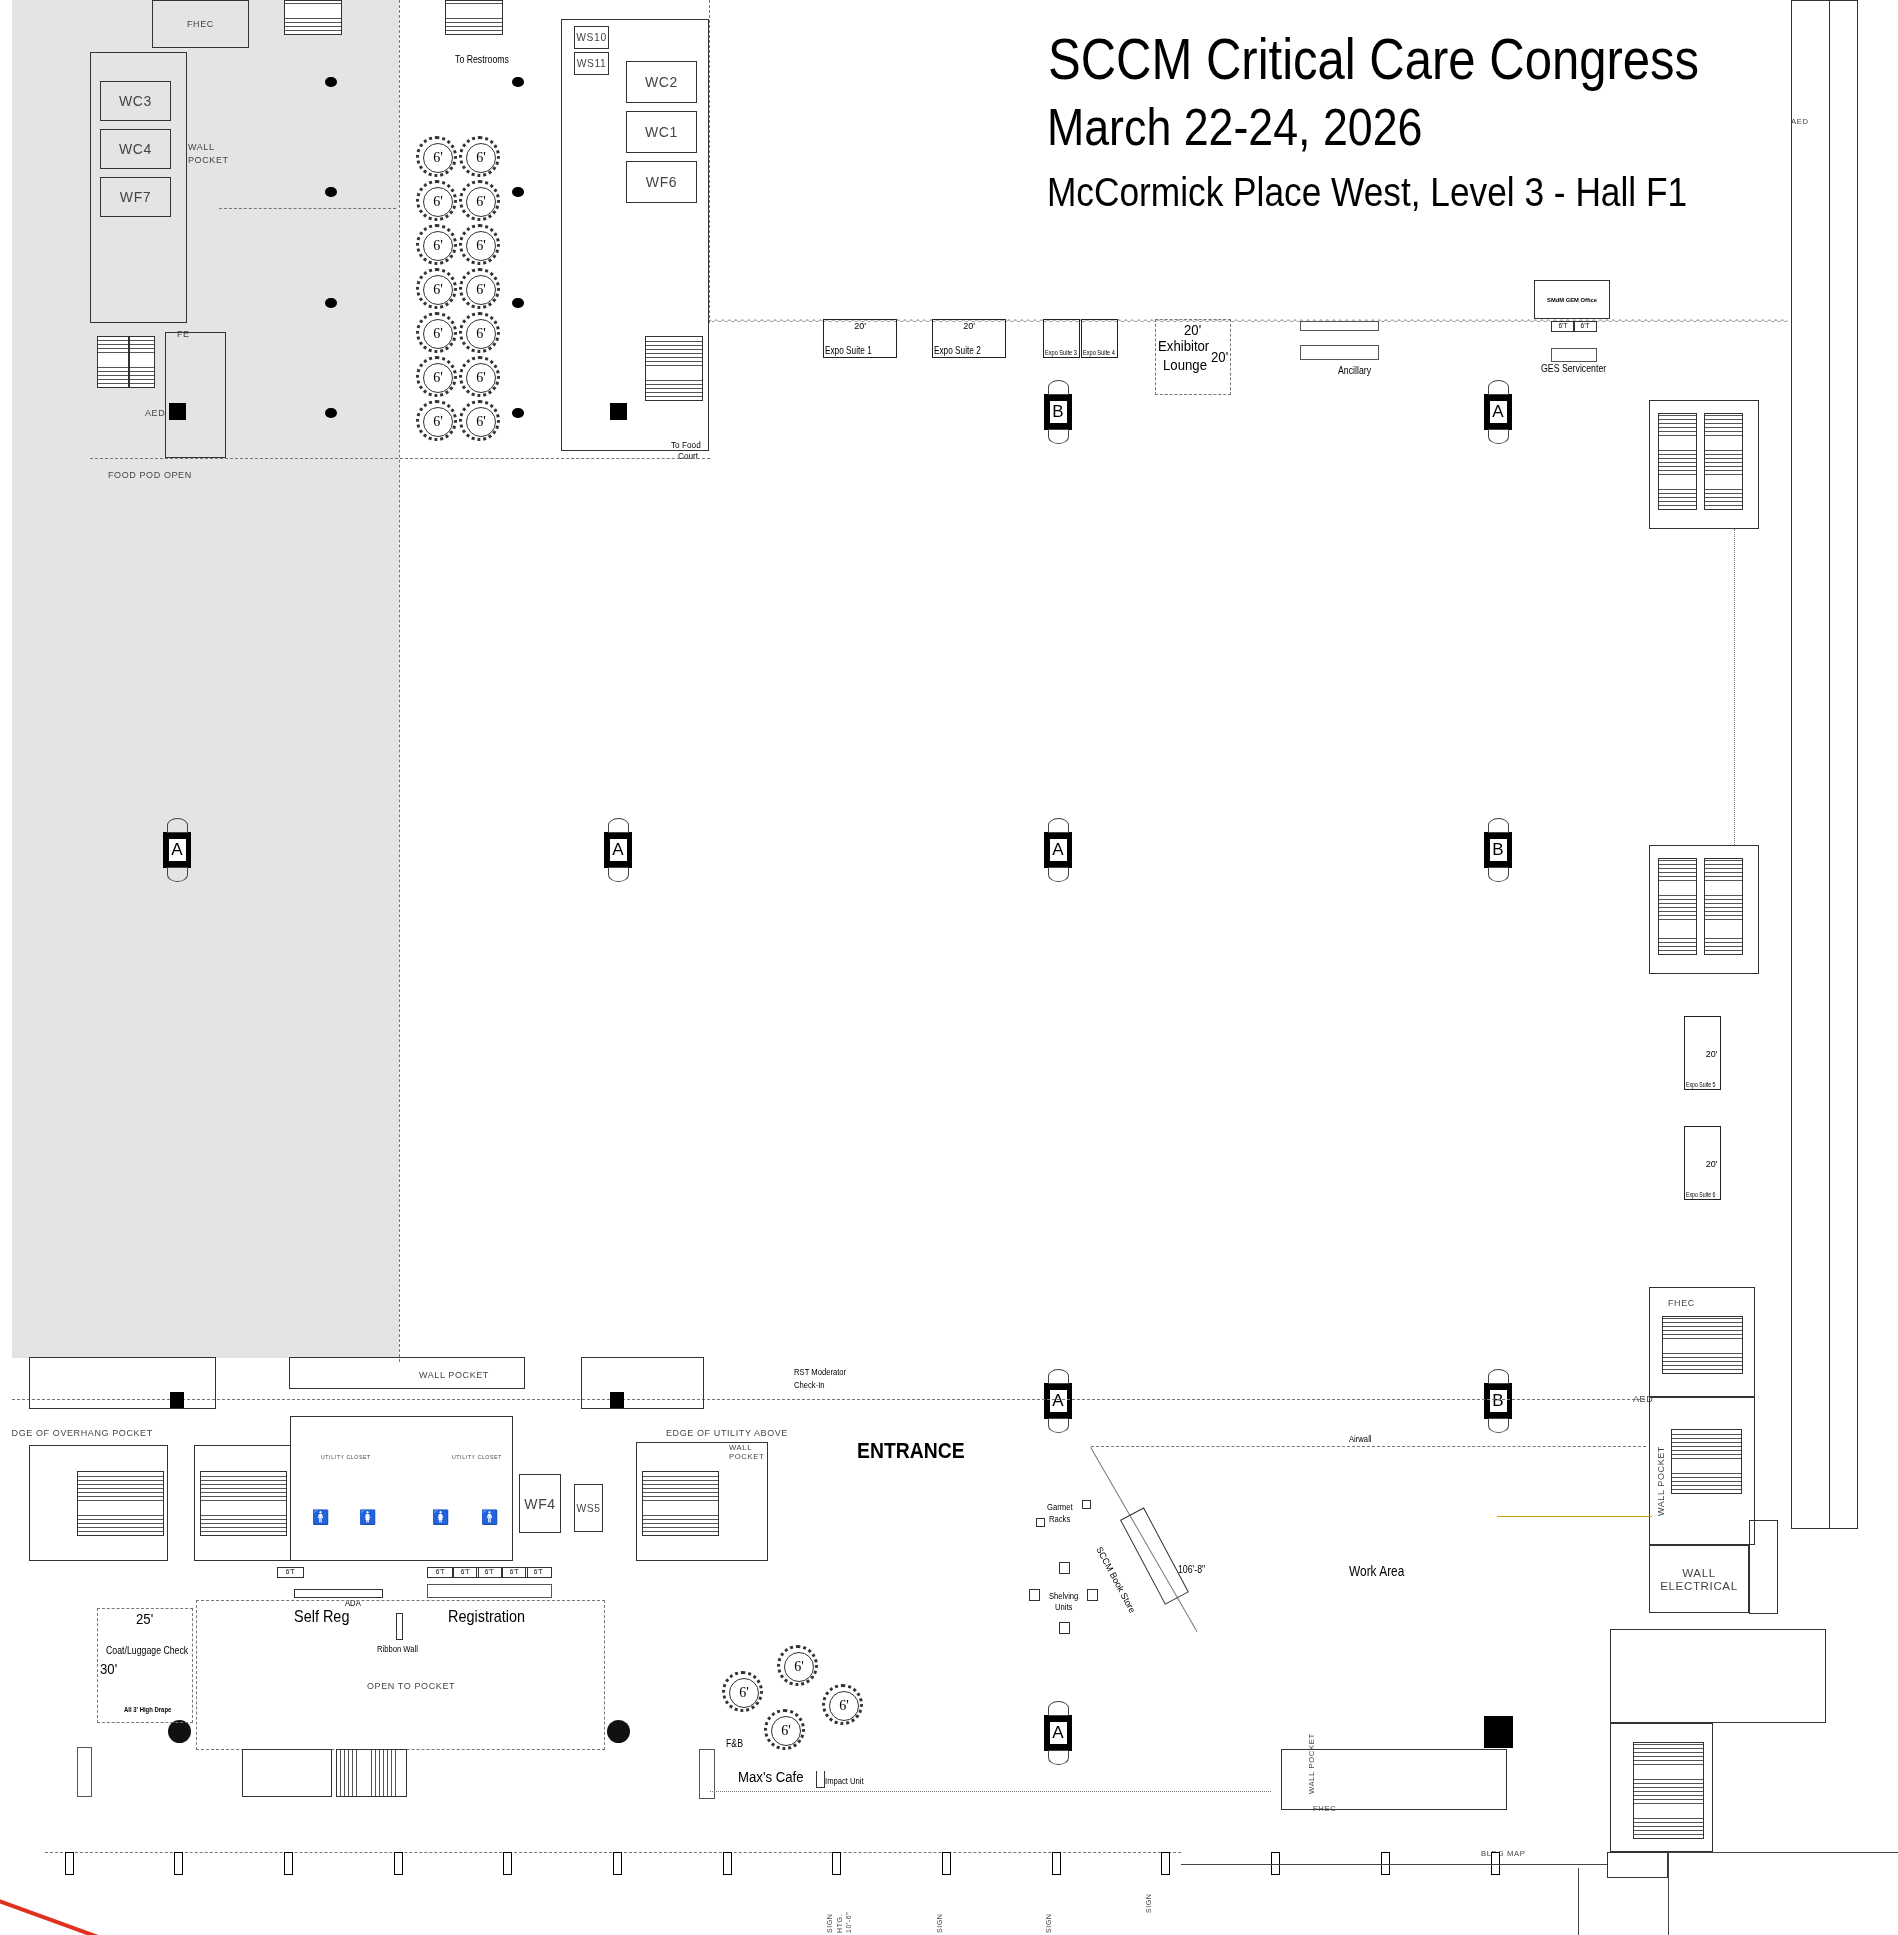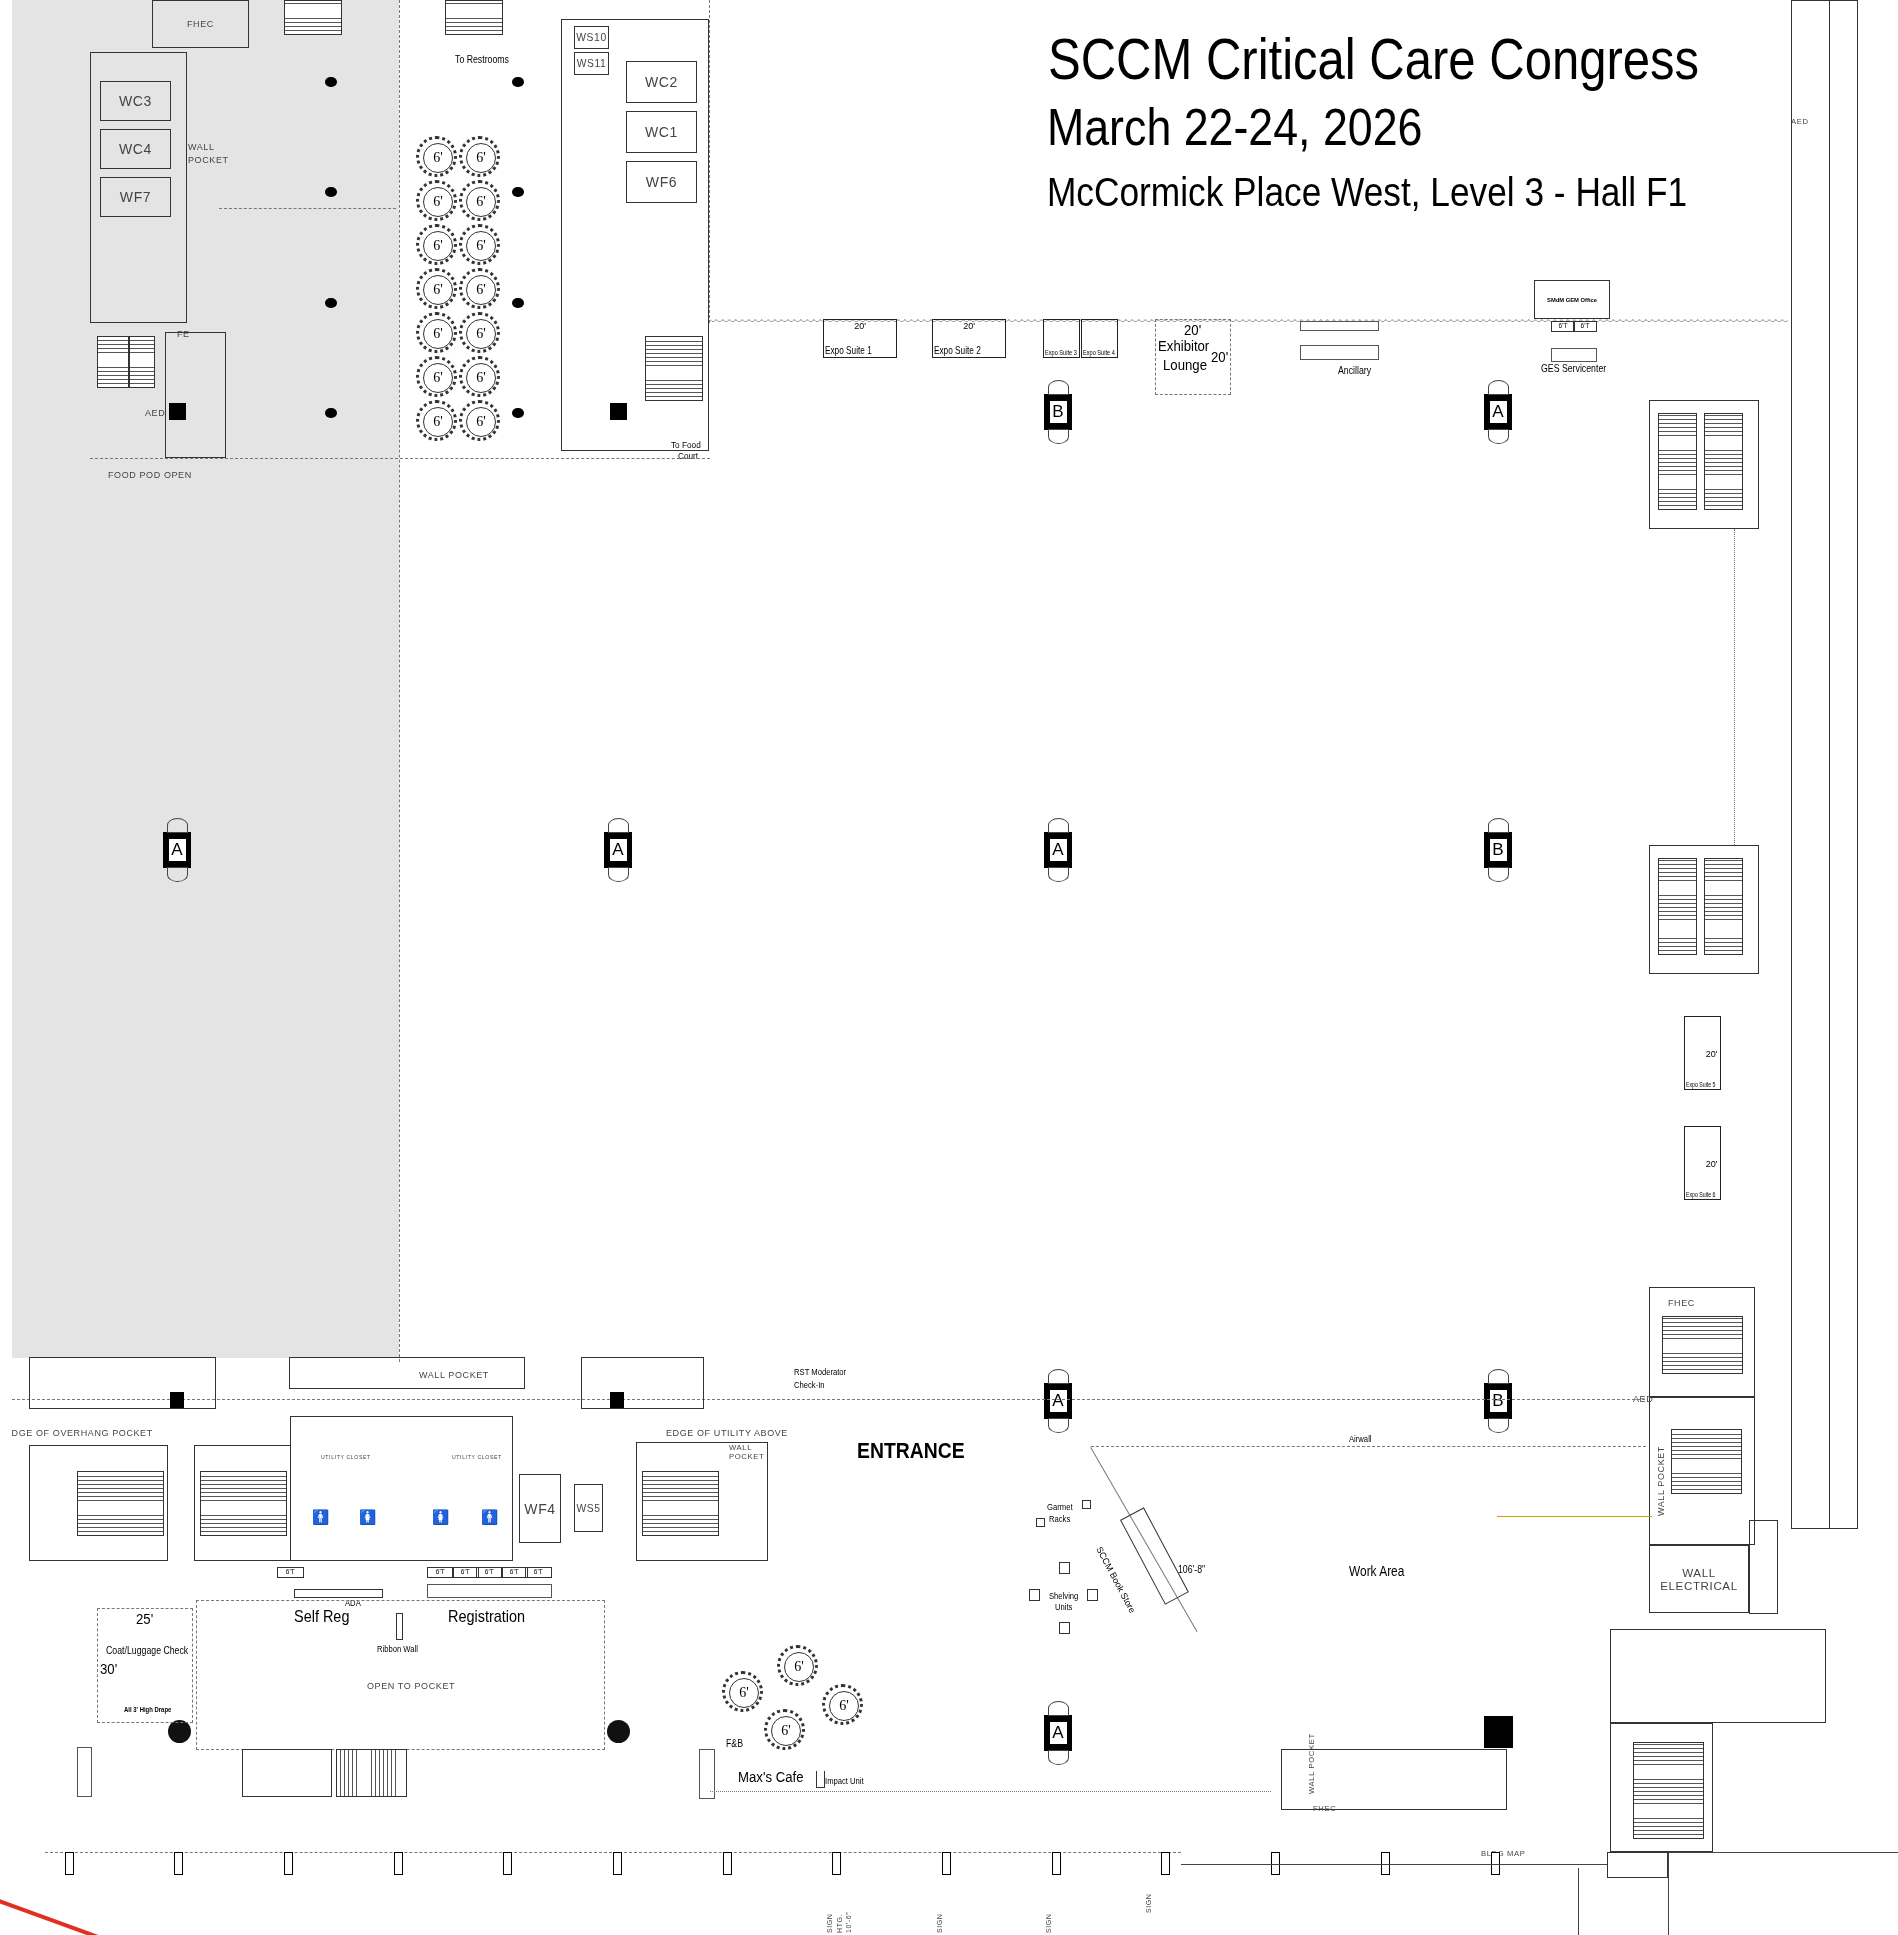--- a/index.html
+++ b/index.html
@@ -222,21 +222,21 @@
 <div class="stairs" style="left:77px; top:1471px; width:87px; height:65px;"></div>
 <div class="wall" style="left:194px; top:1445px; width:97px; height:116px;"></div>
 <div class="stairs" style="left:200px; top:1471px; width:87px; height:65px;"></div>
 <div class="wall" style="left:290px; top:1416px; width:223px; height:145px;"></div>
 <div class="label-cad" style="left:312px; top:1509px; font-size:14px;">🚹</div>
 <div class="label-cad" style="left:359px; top:1509px; font-size:14px;">🚺</div>
 <div class="label-cad" style="left:432px; top:1509px; font-size:14px;">🚺</div>
 <div class="label-cad" style="left:481px; top:1509px; font-size:14px;">🚹</div>
 <div class="label-cad" style="left:321px; top:1454px; font-size:5.2px;">UTILITY CLOSET</div>
 <div class="label-cad" style="left:452px; top:1454px; font-size:5.2px;">UTILITY CLOSET</div>
-<div class="room" style="left:519px; top:1474px; width:42px; height:69px;">WF4</div>
+<div class="room" style="left:519px; top:1474px; width:42px; height:59px;">WF4</div>
 <div class="room" style="left:574px; top:1484px; width:29px; height:48px; font-size:10.3px;">WS5</div>
 <div class="wall" style="left:636px; top:1442px; width:132px; height:119px;"></div>
 <div class="stairs" style="left:642px; top:1471px; width:77px; height:65px;"></div>
 <div class="label-cad" style="left:729px; top:1443px; font-size:7.7px;">WALL</div>
 <div class="label-cad" style="left:729px; top:1452px; font-size:7.7px;">POCKET</div>
 
 <div class="entrance" style="left:857px; top:1438px;">ENTRANCE</div>
 
 <div class="abs" style="left:277px; top:1567px; width:24.5px; height:9px; border:0.6px solid #333; font-size:6.5px; text-align:center;">6'T</div>
 <div class="abs" style="left:294px; top:1589px; width:87px; height:6.5px; border:1.3px solid #333;"></div>

